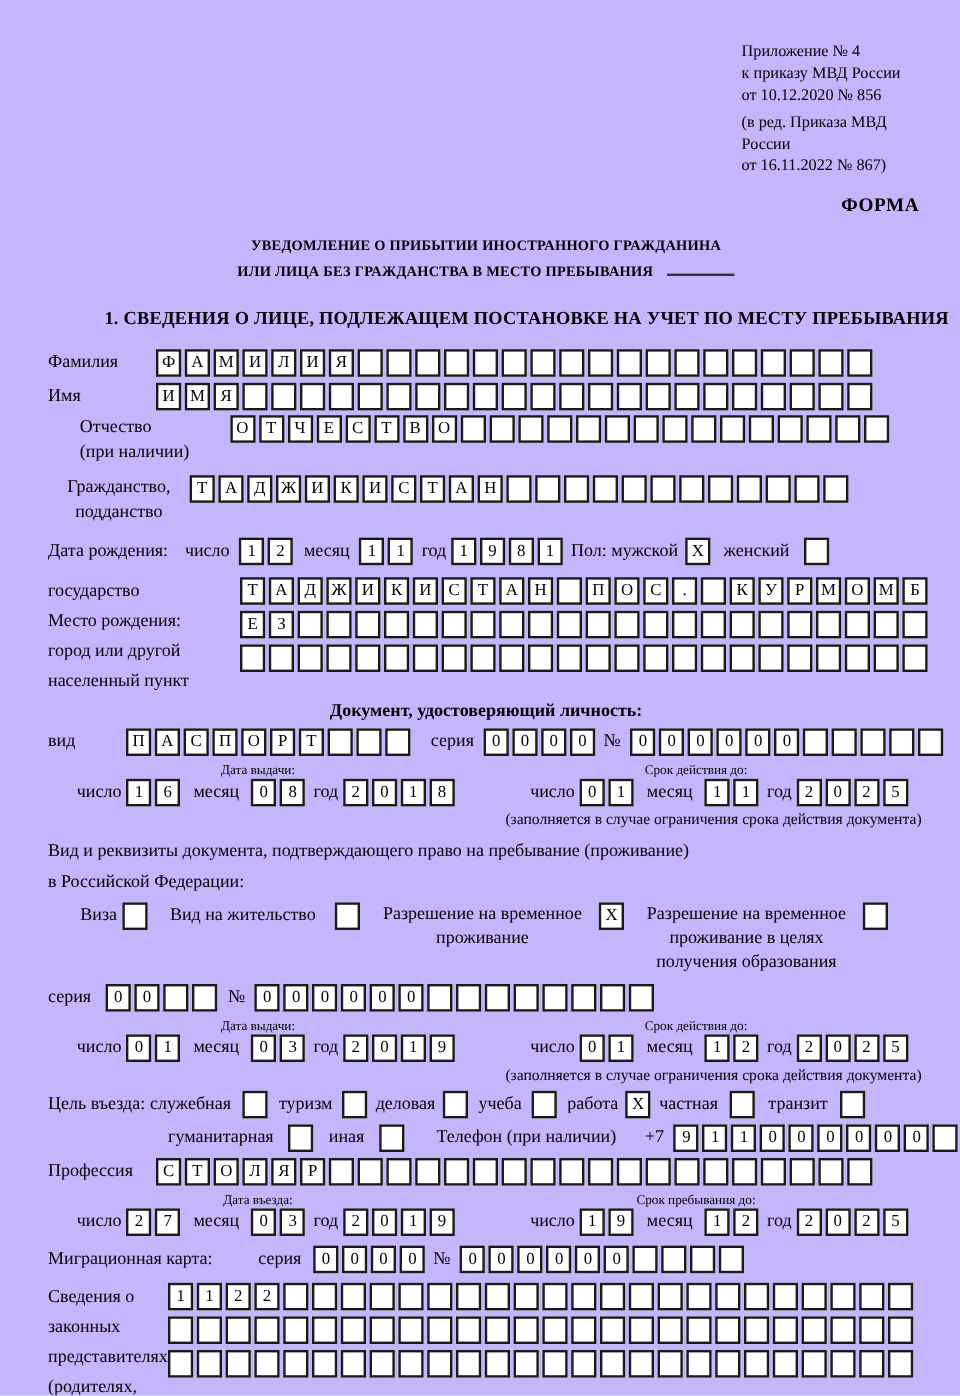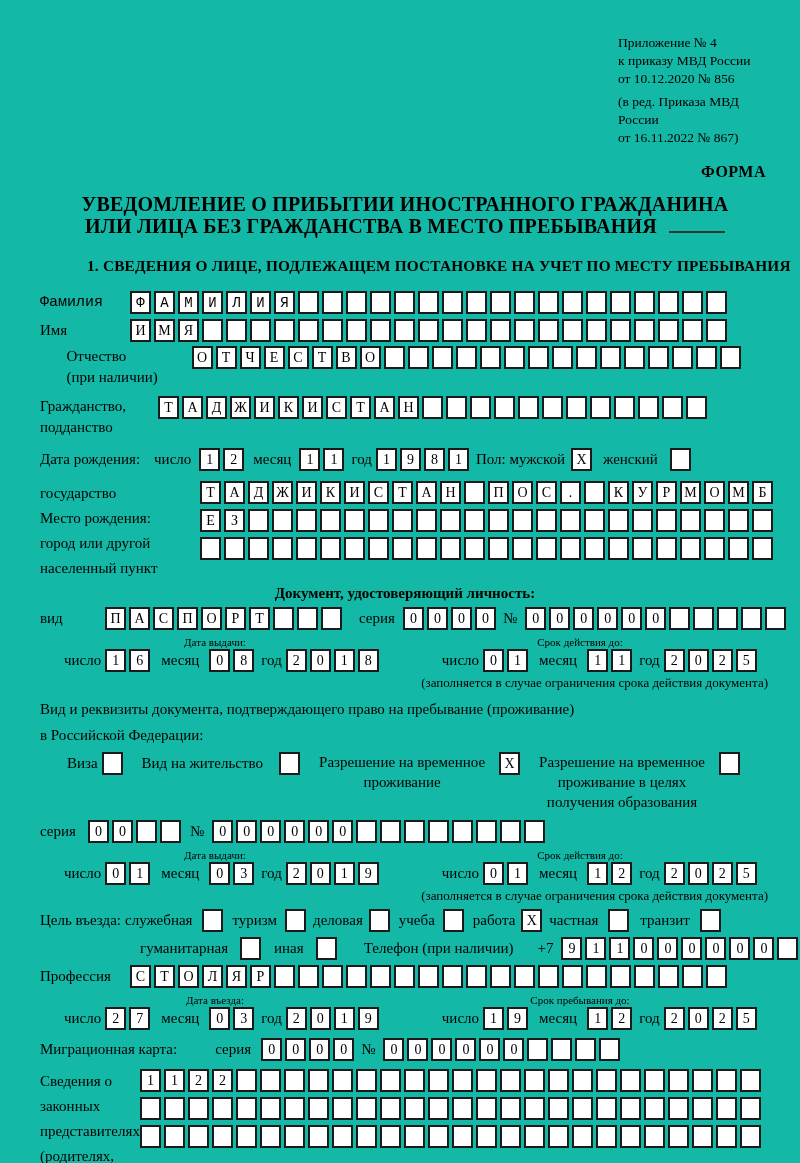--- a/index.html
+++ b/index.html
@@ -1,49 +1,49 @@
 <!DOCTYPE html>
 <html><head>
 <meta charset="utf-8">
 <style>
   html,body{margin:0;padding:0;background:#e8e8e8;}
   .page{
-    width:800px;height:1163px;background:#14b8a6;color:#000;
+    width:800px;height:1163px;background:#c4b5fd;color:#000;
     font-family:"Liberation Serif","DejaVu Serif",serif;font-size:15px;
     box-sizing:border-box;padding:34px 30px 0 40px;overflow:hidden;position:relative;
   }
   .annex{margin-left:578px;font-size:13.5px;line-height:18px;}
   .annex .gap{height:5px;}
   .forma{text-align:right;font-weight:bold;font-size:16px;margin:16px 4px 0 0;letter-spacing:0.5px;}
-  .title{text-align:center;font-weight:bold;font-size:20px;margin-top:12px;line-height:22px;letter-spacing:0.2px;}
+  .title{text-align:center;font-weight:bold;font-size:12px;margin-top:12px;line-height:22px;letter-spacing:0.2px;}
   .blank-line{display:inline-block;width:56px;border-bottom:2px solid #333;height:13px;margin-left:12px;}
   .sect{font-weight:bold;font-size:15.3px;margin-top:20px;letter-spacing:0.2px;white-space:nowrap;margin-left:47px;}
 
   .row{display:flex;align-items:flex-start;flex-wrap:nowrap;}
   .lab{line-height:23px;white-space:nowrap;}
   .cells{display:flex;flex-wrap:nowrap;}
   .cell{
     width:21px;height:23px;border:2px solid #1a1a1a;margin-right:3px;flex:none;
     display:inline-flex;align-items:center;justify-content:center;
     font-size:14px;box-sizing:border-box;background:#fff;
   }
   .stack > .cells{margin-bottom:5px;}
   .center-bold{text-align:center;font-weight:bold;font-size:15px;}
 
   .w90{width:90px;flex:none;}
   .w125{width:125px;flex:none;}
-  .w118{width:118px;flex:none;}
+  .w118{width:118px;flex:none;text-align:center;}
   .w160{width:160px;flex:none;}
   .w100{width:100px;flex:none;}
   .ml4{margin-left:4px;} .ml6{margin-left:6px;} .ml8{margin-left:8px;}
   .ml10{margin-left:10px;} .ml12{margin-left:12px;} .ml14{margin-left:14px;}
   .ml16{margin-left:16px;} .ml24{margin-left:24px;}
 
   .mt4{margin-top:4px;justify-content:center;} .mt5{margin-top:5px;} .mt8{margin-top:8px;}
-  .mt10{margin-top:10px;} .mt16{margin-top:16px;font-family:Liberation Mono, monospace;}
+  .mt10{margin-top:10px;} .mt16{margin-top:16px;}
 
   .lines2{line-height:21px;}
   .lines4{line-height:25px;}
 
   .dheads{display:flex;margin-top:6px;font-size:11px;}
   .dh-left{width:350px;text-align:center;flex:none;}
   .dh-right{flex:1;text-align:center;}
   .drow{display:flex;margin-top:1px;}
   .dgroup{display:flex;align-items:flex-start;}
   .dgroup.l{margin-left:24px;}

